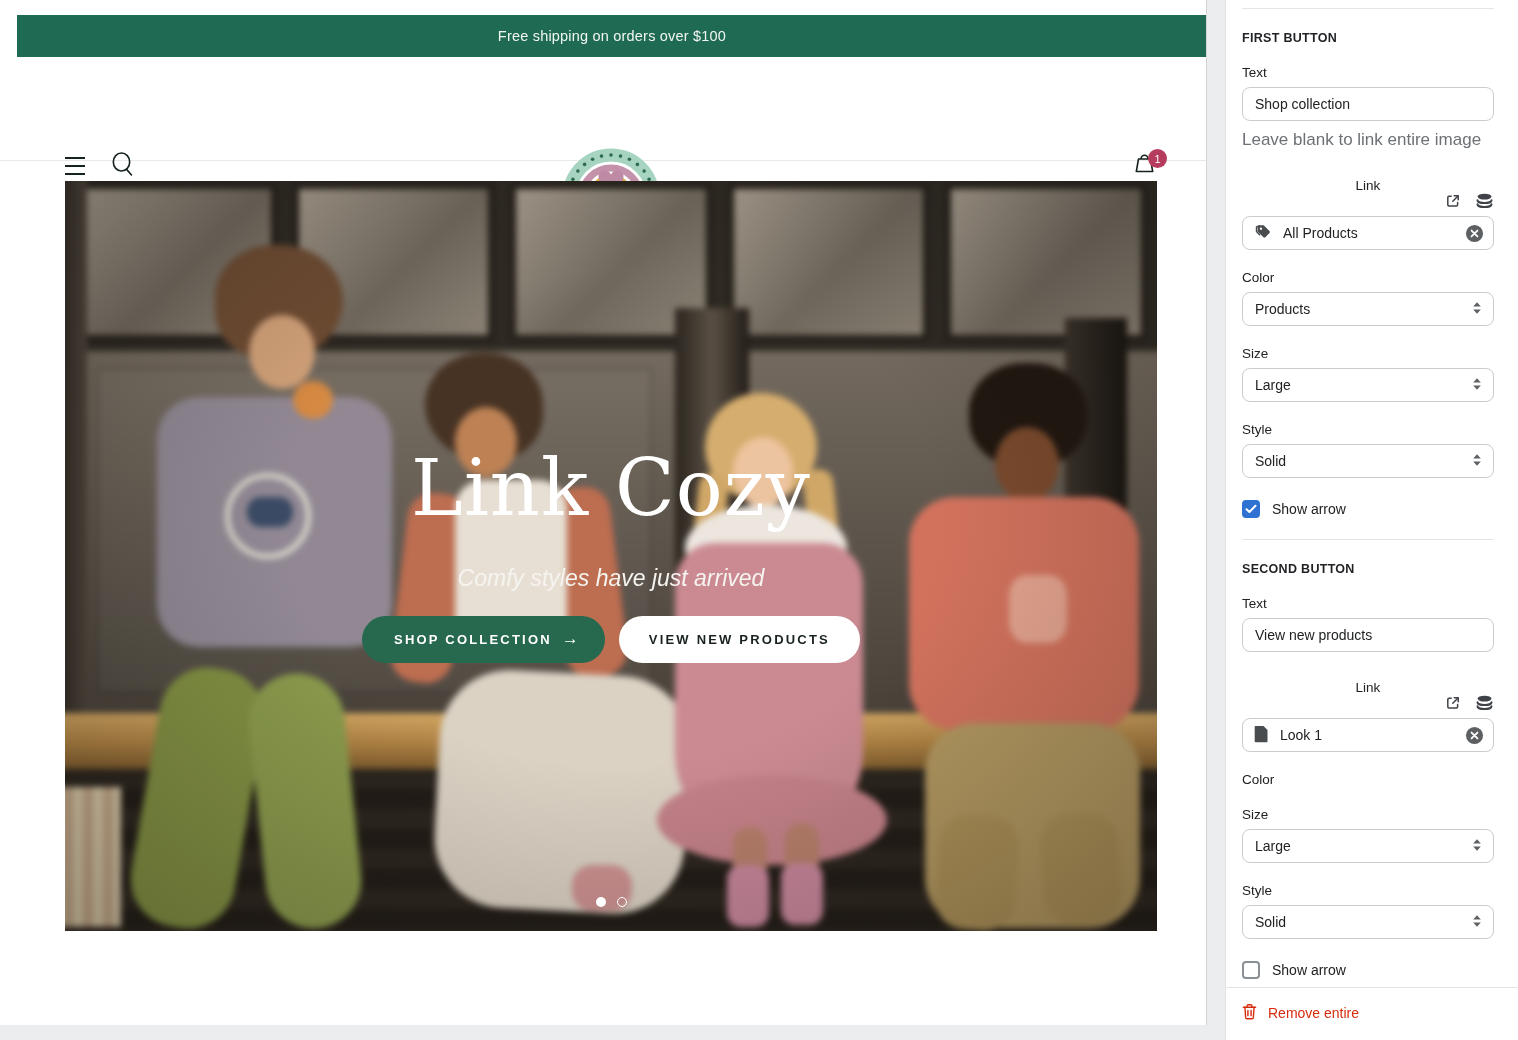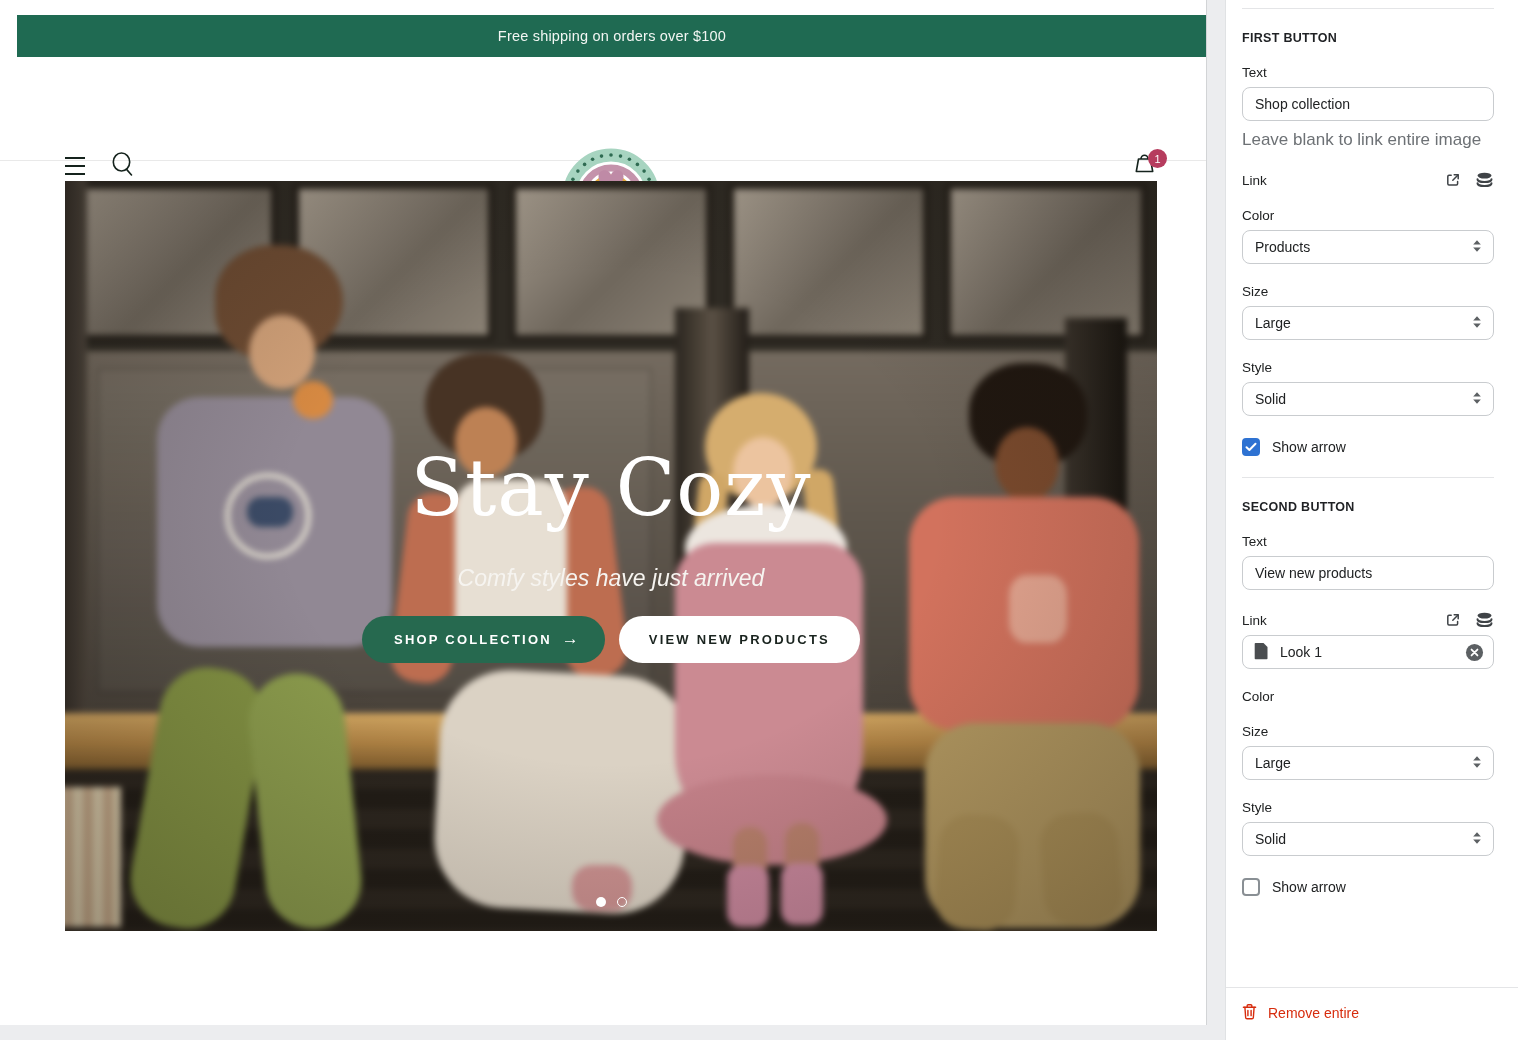--- a/index.html
+++ b/index.html
@@ -39,21 +39,21 @@
   .dot.inactive { background:transparent; border:1.5px solid #fff; }
 
   
   .panel { position:absolute; left:1225px; top:0; width:293px; height:1040px; background:#fff; border-left:1px solid #e0e2e4; font-size:14px; color:#202223; display:flex; flex-direction:column; }
   .panel-scroll { flex:1; padding:8px 24px 0 16px; overflow:hidden; }
   .hr { height:1px; background:#e4e5e7; }
   .sec-head { margin-top:22px; font-size:12.5px; font-weight:700; letter-spacing:.3px; color:#1f2124; }
   .fld-label { margin-top:20px; font-size:13.5px; color:#202223; }
   .txt-input { margin-top:7px; width:100%; height:34px; border:1px solid #c9cccf; border-radius:8px; padding:0 12px; font-size:14px; color:#202223; font-family:inherit; background:#fff; }
   .helper { margin-top:9px; font-size:17px; color:#6d7175; }
-  .link-row { margin-top:22px; display:flex; align-items:center; }
+  .link-row { margin-top:28px; display:flex; align-items:center;flex-direction:column; }
   .link-row .fld-label { margin:0; }
   .link-icons { margin-left:auto; display:flex; align-items:center; gap:14px; }
   .icon-btn { display:flex; align-items:center; cursor:pointer; }
   .link-field { margin-top:7px; height:34px; border:1px solid #c9cccf; border-radius:8px; display:flex; align-items:center; padding:0 9px 0 11px; gap:11px; }
   .link-field .lbl { flex:1; font-size:14px; color:#202223; }
   .select-box { margin-top:7px; height:34px; border:1px solid #c9cccf; border-radius:8px; display:flex; align-items:center; padding:0 11px 0 12px; cursor:pointer; }
   .select-box .lbl { flex:1; }
   .chk-row { margin-top:22px; display:flex; align-items:center; gap:12px; cursor:pointer; }
   .checkbox { width:18px; height:18px; border-radius:4px; border:2px solid #898f94; background:#fff; display:flex; align-items:center; justify-content:center; }
   .checkbox svg { display:none; }
@@ -170,21 +170,21 @@
         <div class="sh" style="left:912px;top:190px;width:118px;height:105px;border-radius:46%;background:#201710"></div>
         <div class="sh" style="left:938px;top:254px;width:64px;height:74px;border-radius:50%;background:#7c4a2b"></div>
         <div class="sh" style="left:852px;top:324px;width:230px;height:233px;border-radius:46px;background:#d5715b"></div>
         <div class="sh" style="left:952px;top:402px;width:58px;height:68px;border-radius:30%;background:rgba(255,244,225,.38)"></div>
         <div class="sh" style="left:868px;top:550px;width:215px;height:205px;border-radius:50px;background:#b2975e"></div>
         <div class="sh" style="left:880px;top:642px;width:80px;height:115px;border-radius:30px;background:#ab8f55;transform:rotate(4deg)"></div>
         <div class="sh" style="left:985px;top:640px;width:78px;height:112px;border-radius:30px;background:#ab8f55;transform:rotate(-4deg)"></div>
       </div>
       <div class="shade"></div>
 
-      <h1 class="hero-title">Stay Cozy</h1>
+      <h1 class="hero-title">Link Cozy</h1>
       <p class="hero-sub">Comfy styles have just arrived</p>
       <div class="hero-btns">
         <button class="pill pill-green">
           <span>Shop collection</span>
           <span class="arrow-glyph">→</span>
         </button>
         <button class="pill pill-white">
           <span>View new products</span>
         </button>
       </div>
@@ -218,20 +218,36 @@
           </span>
           <span class="icon-btn">
             <svg width="19" height="16" viewBox="0 0 19 16">
                 <ellipse cx="9.5" cy="3.6" rx="7" ry="2.9" fill="#3f4347"></ellipse>
                 <path d="M2.5 7.2 c0 1.6 3.1 2.9 7 2.9 s7-1.3 7-2.9" stroke="#3f4347" stroke-width="2" fill="none" stroke-linecap="round"></path>
                 <path d="M2.5 11.2 c0 1.6 3.1 2.9 7 2.9 s7-1.3 7-2.9" stroke="#3f4347" stroke-width="2" fill="none" stroke-linecap="round"></path>
               </svg>
           </span>
         </div>
       </div>
+      <div class="link-field">
+        <span>
+          <svg width="18" height="18" viewBox="0 0 20 20">
+              <path d="M6 3.2 L2.8 4.4 v5 l3.4 3.6" stroke="#4a4d50" stroke-width="1.6" fill="none" stroke-linecap="round" stroke-linejoin="round"></path>
+              <path d="M10.8 2.6 L17.2 9 a1.6 1.6 0 0 1 0 2.2 L12.6 15.8 a1.6 1.6 0 0 1 -2.2 0 L4 9.4 V4.2 A1.6 1.6 0 0 1 5.6 2.6 Z" fill="#4a4d50"></path>
+              <circle cx="7.7" cy="6.3" r="1.3" fill="#fff"></circle>
+            </svg>
+        </span>
+        <span class="lbl">All Products</span>
+        <span class="icon-btn">
+          <svg width="19" height="19" viewBox="0 0 20 20">
+              <circle cx="10" cy="10" r="9" fill="#5c6063"></circle>
+              <path d="M6.9 6.9 L13.1 13.1 M13.1 6.9 L6.9 13.1" stroke="#fff" stroke-width="1.9" stroke-linecap="round"></path>
+            </svg>
+        </span>
+      </div>
 
       <div class="fld-label">Color</div>
       <div class="select-box">
         <span class="lbl">Products</span>
         <span><svg width="10" height="14" viewBox="0 0 10 14">
               <path d="M5 1.2 L8.8 5.4 H1.2 Z" fill="#5c6063"></path>
               <path d="M5 12.8 L1.2 8.6 H8.8 Z" fill="#5c6063"></path>
             </svg></span>
       </div>
 

